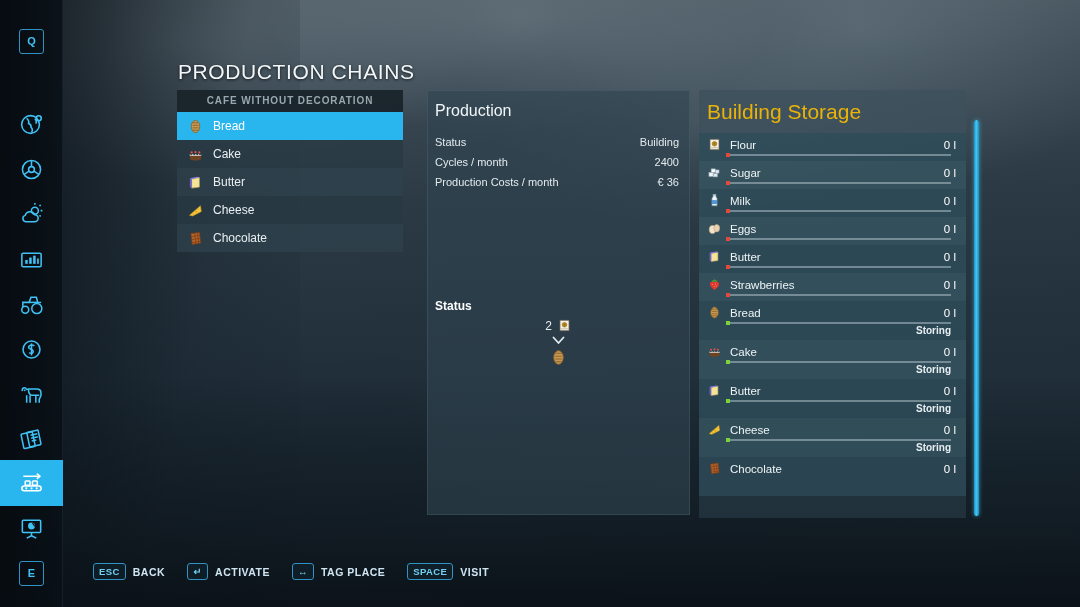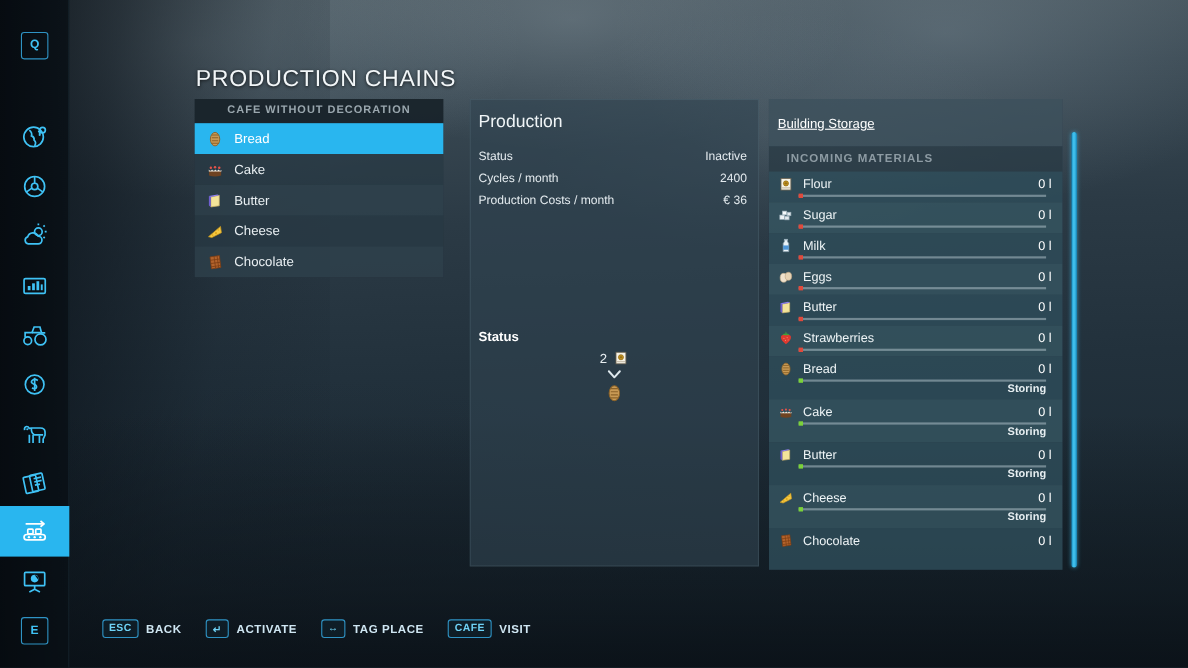--- a/index.html
+++ b/index.html
@@ -121,21 +121,21 @@
   #storage-panel {
     position: absolute; left: 699px; top: 90px; width: 267px; height: 428px;
     overflow: hidden;
     background: rgba(46,66,78,0.55);
   }
   #storage-title-bar {
     height: 43px;
     background: rgba(72,92,103,0.45);
     display: flex; align-items: center; padding-left: 8px;
   }
-  #storage-title { font-size: 12px; color: #ffffff; text-decoration: underline; }
+  #storage-title { font-size: 21px; color: #eab308; }
   .sec-header {
     height: 23px; line-height: 23px;
     padding-left: 16px;
     color: #8d9ba3; font-size: 10.5px; font-weight: bold; letter-spacing: 0.9px;
     background: rgba(40,56,66,0.55);
   }
   .stor-row {
     position: relative;
     padding: 3px 10px 0 8px;
     background: rgba(47,80,93,0.62);
@@ -339,21 +339,21 @@
         <span>Chocolate</span>
       </div>
     </div>
 </div>
 
 <div id="production-panel">
   <div id="production-title">Production</div>
   <div id="production-stats">
       <div class="stat-row" style="top: 45px;">
         <span>Status</span>
-        <span>Inactive</span>
+        <span>Building</span>
       </div>
       <div class="stat-row" style="top: 65px;">
         <span>Cycles / month</span>
         <span>2400</span>
       </div>
       <div class="stat-row" style="top: 85px;">
         <span>Production Costs / month</span>
         <span>€ 36</span>
       </div>
     </div>
@@ -376,21 +376,20 @@
           <path d="M7 5.6 H13 M7 8.6 H13 M7 11.6 H13 M7 14.4 H13" stroke="#8b6228" stroke-width="1.1" stroke-linecap="round"></path>
         </svg></span>
   </div>
 </div>
 
 <div id="storage-panel">
   <div id="storage-title-bar">
     <div id="storage-title">Building Storage</div>
   </div>
   <div id="storage-body">
-      <div class="sec-header">INCOMING MATERIALS</div>
       <div class="stor-row inc">
         <div class="stor-top">
           <span class="prod-icon" style="width: 15px; height: 15px;"><svg viewBox="0 0 20 20" width="15" height="15">
               <rect x="4" y="3" width="12" height="14" fill="#f6f2e6" stroke="#6d6452" stroke-width="1"></rect>
               <circle cx="10" cy="9" r="3.1" fill="#d8a427" stroke="#8a6513" stroke-width="0.8"></circle>
               <path d="M10 6.2 V11.8 M7.3 9 H12.7 M8 7.1 L12 10.9 M12 7.1 L8 10.9" stroke="#8a6513" stroke-width="0.7"></path>
               <path d="M5 14.4 H15" stroke="#a39780" stroke-width="0.8"></path>
             </svg></span>
           <span class="stor-name">Flour</span>
           <span class="stor-amount">0 l</span>
@@ -547,16 +546,16 @@
     </div>
     <div class="help-item">
       <div class="keycap">↵</div>
       <div class="help-label">ACTIVATE</div>
     </div>
     <div class="help-item">
       <div class="keycap">↔</div>
       <div class="help-label">TAG PLACE</div>
     </div>
     <div class="help-item">
-      <div class="keycap">CAFE</div>
+      <div class="keycap">SPACE</div>
       <div class="help-label">VISIT</div>
     </div>
   </div>
 
 </body></html>

